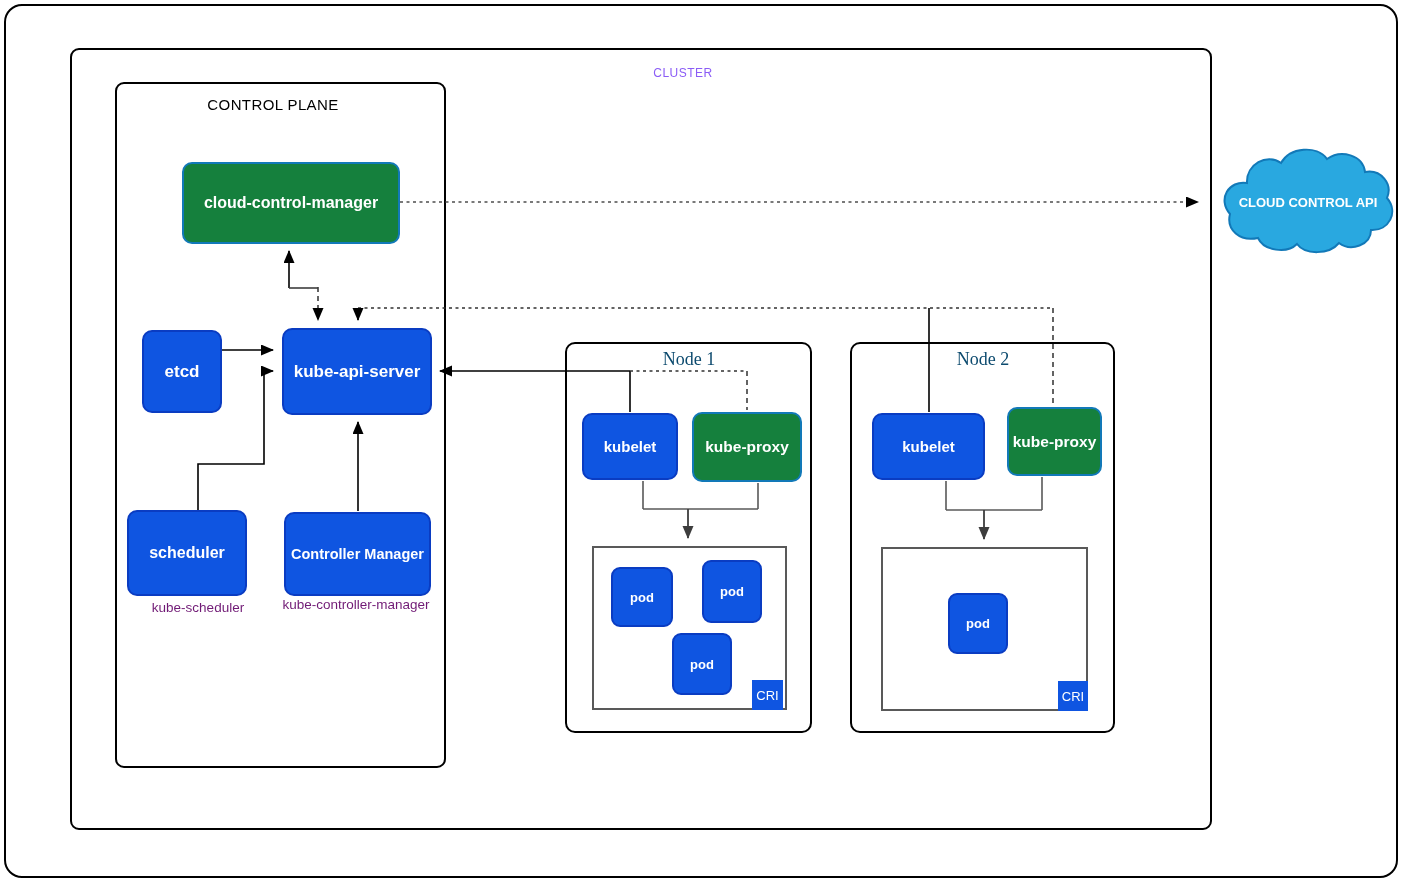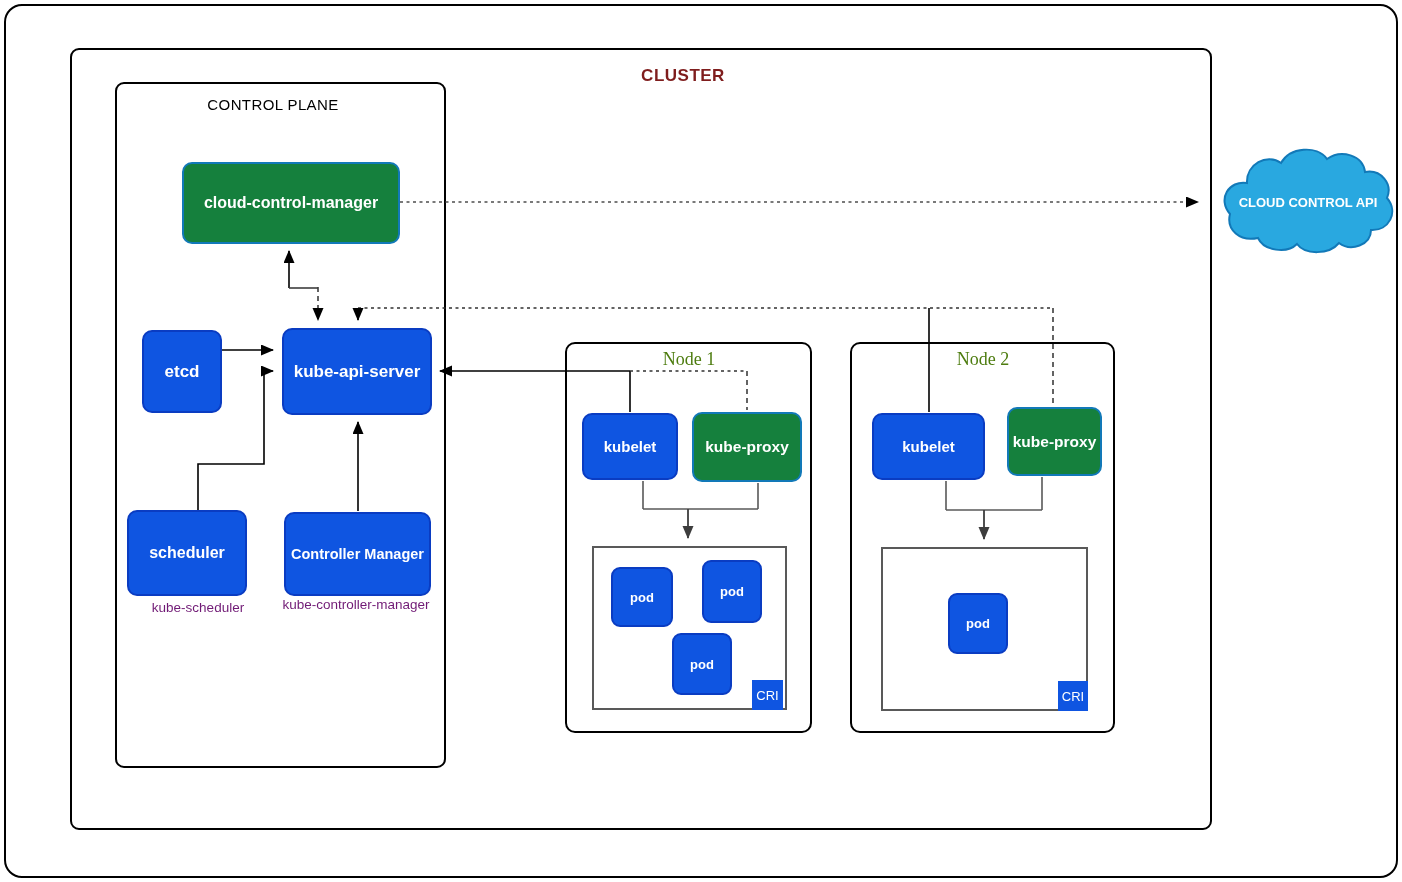--- a/index.html
+++ b/index.html
@@ -8,23 +8,23 @@
     font-family:"Liberation Sans",sans-serif;overflow:hidden;
   }
   .abs{position:absolute;box-sizing:border-box;}
   
   .outer-frame{left:4px;top:4px;width:1394px;height:874px;border:2.5px solid #000;border-radius:18px;z-index:1;}
   .cluster-box{left:70px;top:48px;width:1142px;height:782px;border:2px solid #000;border-radius:9px;z-index:1;}
   .cp-box{left:115px;top:82px;width:331px;height:686px;border:2px solid #000;border-radius:9px;z-index:1;}
   .node-box{border:2px solid #000;border-radius:10px;z-index:1;background:transparent;}
   .cri-box{border:2px solid #595959;z-index:1;}
   
-  .cluster-title{left:683px;top:66px;transform:translateX(-50%);font-size:17px;font-weight:bold;color:#7f1d1d;letter-spacing:.5px;z-index:2;white-space:nowrap;}
+  .cluster-title{left:683px;top:66px;transform:translateX(-50%);font-size:12px;font-weight:normal;color:#8b5cf6;letter-spacing:.5px;z-index:2;white-space:nowrap;}
   .cp-title{left:273px;top:96px;transform:translateX(-50%);font-size:15px;color:#000;letter-spacing:.4px;z-index:2;white-space:nowrap;}
-  .node-title{font-family:"Liberation Serif",serif;font-size:18px;color:#4d7c0f;z-index:2;white-space:nowrap;transform:translateX(-50%);}
+  .node-title{font-family:"Liberation Serif",serif;font-size:18px;color:#0c4a6e;z-index:2;white-space:nowrap;transform:translateX(-50%);}
   
   .comp{display:flex;align-items:center;justify-content:center;color:#fff;font-weight:bold;text-align:center;z-index:2;}
   .blue{background:#0F55E1;border:2px solid #0A3CC2;border-radius:10px;}
   .lblue{background:#15803d;border:2px solid #1279B8;border-radius:10px;}
   .caption{font-size:13.5px;color:#701a75;transform:translateX(-50%);z-index:2;white-space:nowrap;}
   .badge{display:flex;align-items:center;justify-content:center;background:#0F55E1;color:#fff;font-weight:normal;font-size:13px;z-index:3;}
   .cloud-label{width:172px;text-align:center;color:#fff;font-weight:bold;font-size:13px;z-index:6;}
   svg.lines{position:absolute;left:0;top:0;width:1402px;height:882px;z-index:5;pointer-events:none;}
 </style>
 </head>

